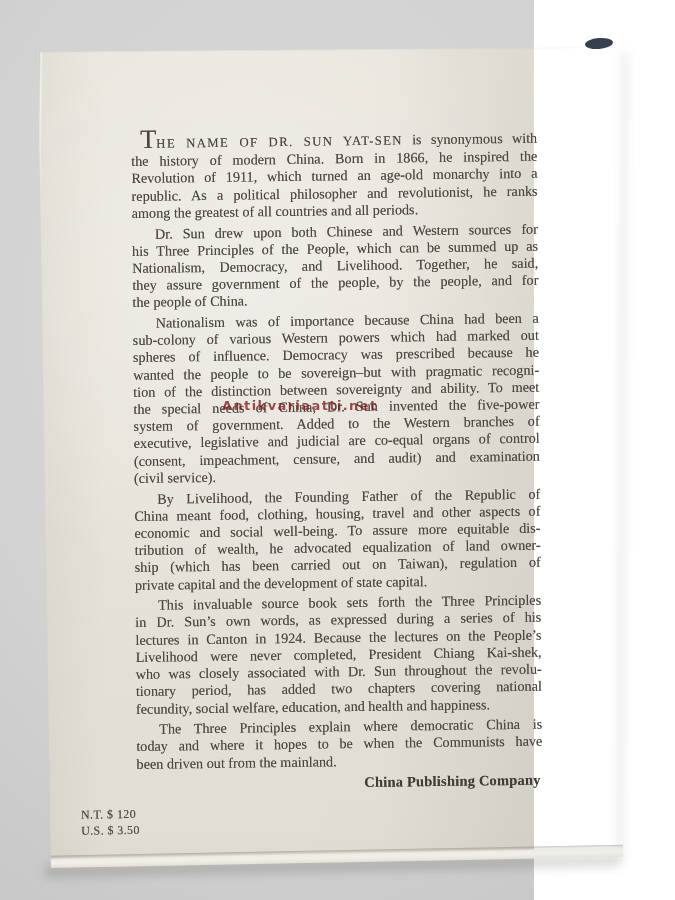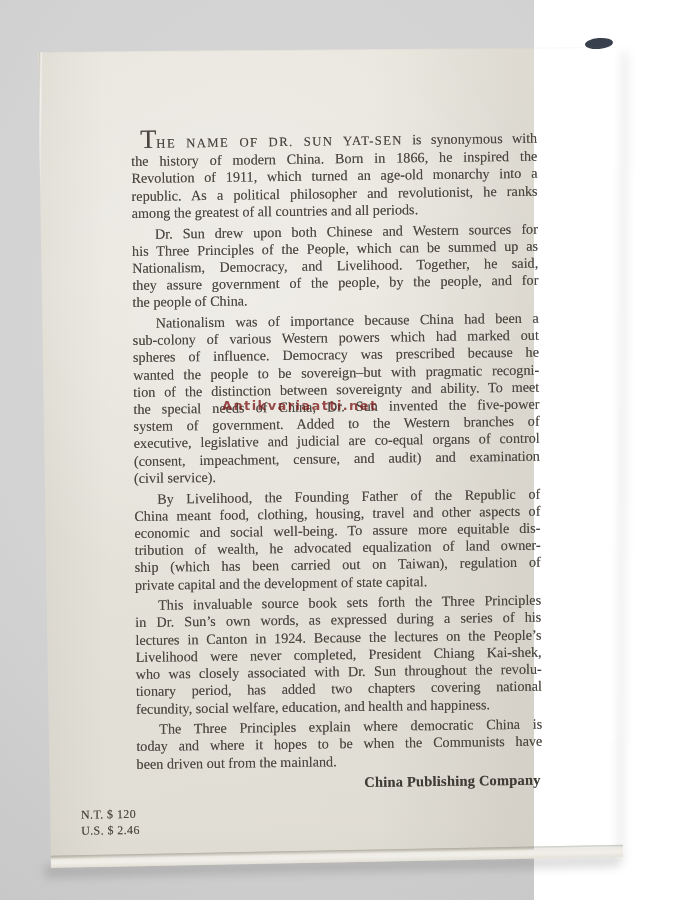--- a/index.html
+++ b/index.html
@@ -157,19 +157,19 @@
       <div class="para indent">
           <div class="line">The Three Principles explain where democratic China is</div>
           <div class="line">today and where it hopes to be when the Communists have</div>
           <div class="line last">been driven out from the mainland.</div>
         </div>
 
       <div class="publisher">China Publishing Company</div>
 
       <div class="prices">
         <div>N.T. $ 120</div>
-        <div>U.S. $ 2.46</div>
+        <div>U.S. $ 3.50</div>
       </div>
     </div>
   </div>
 
   <div class="watermark" style="color: #7f1d1d;">Antikvariaatti.net</div>
 </div>
 
 </body></html>

